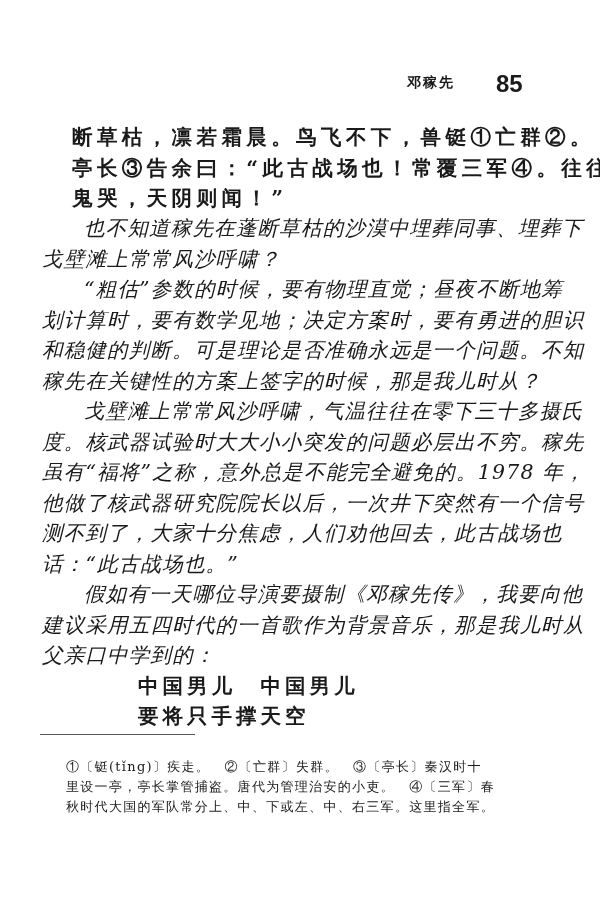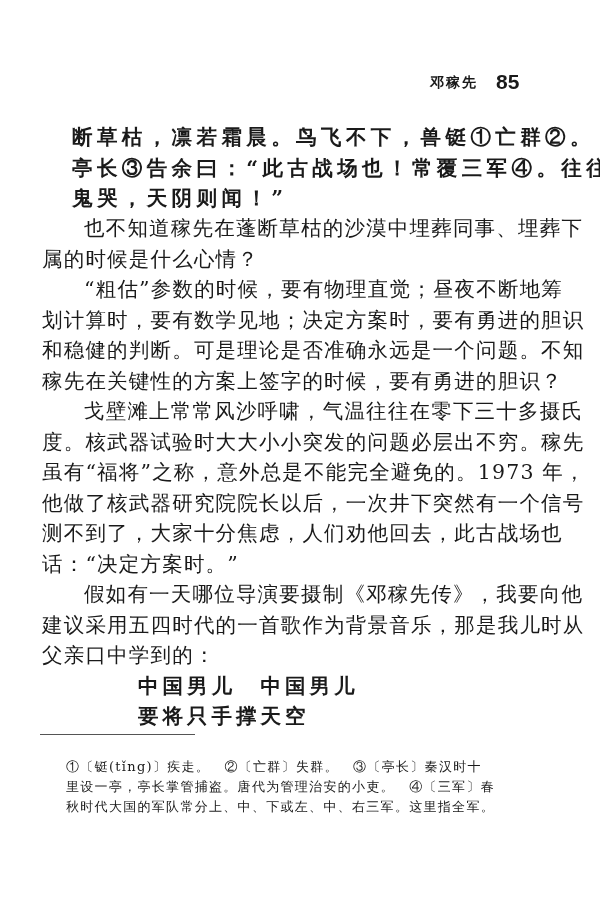--- a/index.html
+++ b/index.html
@@ -1,25 +1,25 @@
 <!DOCTYPE html>
 <html><head>
 <meta charset="utf-8">
 <style>
   html, body { margin: 0; padding: 0; background: #ffffff; }
   body { width: 600px; height: 899px; position: relative; overflow: hidden;
          font-family: "DejaVu Serif", "Liberation Serif", serif; color: #1a1a1a; }
   .header { position: absolute; top: 70px; left: 0; width: 600px; height: 30px; }
-  .header .section { position: absolute; left: 430px; top: 4px; font-size: 14px; font-weight: bold; letter-spacing: 2px; }
-  .header .pageno { position: absolute; left: 496px; top: 0px; font-size: 21px; font-weight: bold;
+  .header .section { position: absolute; left: 407px; top: 4px; font-size: 14px; font-weight: bold; letter-spacing: 2px; }
+  .header .pageno { position: absolute; left: 496px; top: 0px; font-size: 24px; font-weight: bold;
                     font-family: "Liberation Sans", "DejaVu Sans", sans-serif; }
   .line { position: absolute; left: 42px; white-space: nowrap; font-size: 20.5px; line-height: 26px; }
   .poem-line { font-weight: bold; letter-spacing: 4px; margin-left: 24px; }
   .quote-line { font-weight: bold; letter-spacing: 4.4px; padding-left: 30px; }
-  .body-line { letter-spacing: 1.2px; }
+  .body-line { letter-spacing: 1.2px; font-style: italic; }
   .indent { left: 84px; }
   .poem { left: 114px; }
   .rule { position: absolute; left: 40px; top: 734px; width: 155px; height: 1px; background: #555; }
   .fn { position: absolute; left: 66px; white-space: nowrap; font-size: 13px; line-height: 18px; letter-spacing: 1.3px; }
 </style>
 </head>
 <body>
 
 <div class="header">
   <span class="section">邓稼先</span>
@@ -27,31 +27,31 @@
 </div>
 
 <div>
   <div class="line quote-line" style="top:124px">断草枯，凛若霜晨。鸟飞不下，兽铤①亡群②。</div>
   <div class="line quote-line" style="top:155px">亭长③告余曰：“此古战场也！常覆三军④。往往</div>
   <div class="line quote-line" style="top:185px">鬼哭，天阴则闻！”</div>
 </div>
 
 <div>
   <div class="line body-line indent" style="top:215px">也不知道稼先在蓬断草枯的沙漠中埋葬同事、埋葬下</div>
-  <div class="line body-line" style="top:246px">属的时候是什么心情？</div>
+  <div class="line body-line" style="top:246px">戈壁滩上常常风沙呼啸？</div>
   <div class="line body-line indent" style="top:276px">“粗估”参数的时候，要有物理直觉；昼夜不断地筹</div>
   <div class="line body-line" style="top:307px">划计算时，要有数学见地；决定方案时，要有勇进的胆识</div>
   <div class="line body-line" style="top:337px">和稳健的判断。可是理论是否准确永远是一个问题。不知</div>
-  <div class="line body-line" style="top:368px">稼先在关键性的方案上签字的时候，要有勇进的胆识？</div>
+  <div class="line body-line" style="top:368px">稼先在关键性的方案上签字的时候，那是我儿时从？</div>
   <div class="line body-line indent" style="top:398px">戈壁滩上常常风沙呼啸，气温往往在零下三十多摄氏</div>
   <div class="line body-line" style="top:429px">度。核武器试验时大大小小突发的问题必层出不穷。稼先</div>
-  <div class="line body-line" style="top:459px">虽有“福将”之称，意外总是不能完全避免的。1973 年，</div>
+  <div class="line body-line" style="top:459px">虽有“福将”之称，意外总是不能完全避免的。1978 年，</div>
   <div class="line body-line" style="top:490px">他做了核武器研究院院长以后，一次井下突然有一个信号</div>
   <div class="line body-line" style="top:520px">测不到了，大家十分焦虑，人们劝他回去，此古战场也</div>
-  <div class="line body-line" style="top:551px">话：“决定方案时。”</div>
+  <div class="line body-line" style="top:551px">话：“此古战场也。”</div>
   <div class="line body-line indent" style="top:581px">假如有一天哪位导演要摄制《邓稼先传》，我要向他</div>
   <div class="line body-line" style="top:612px">建议采用五四时代的一首歌作为背景音乐，那是我儿时从</div>
   <div class="line body-line" style="top:642px">父亲口中学到的：</div>
 </div>
 
 <div>
   <div class="line poem-line poem" style="top:673px">中国男儿　中国男儿</div>
   <div class="line poem-line poem" style="top:703px">要将只手撑天空</div>
 </div>
 

